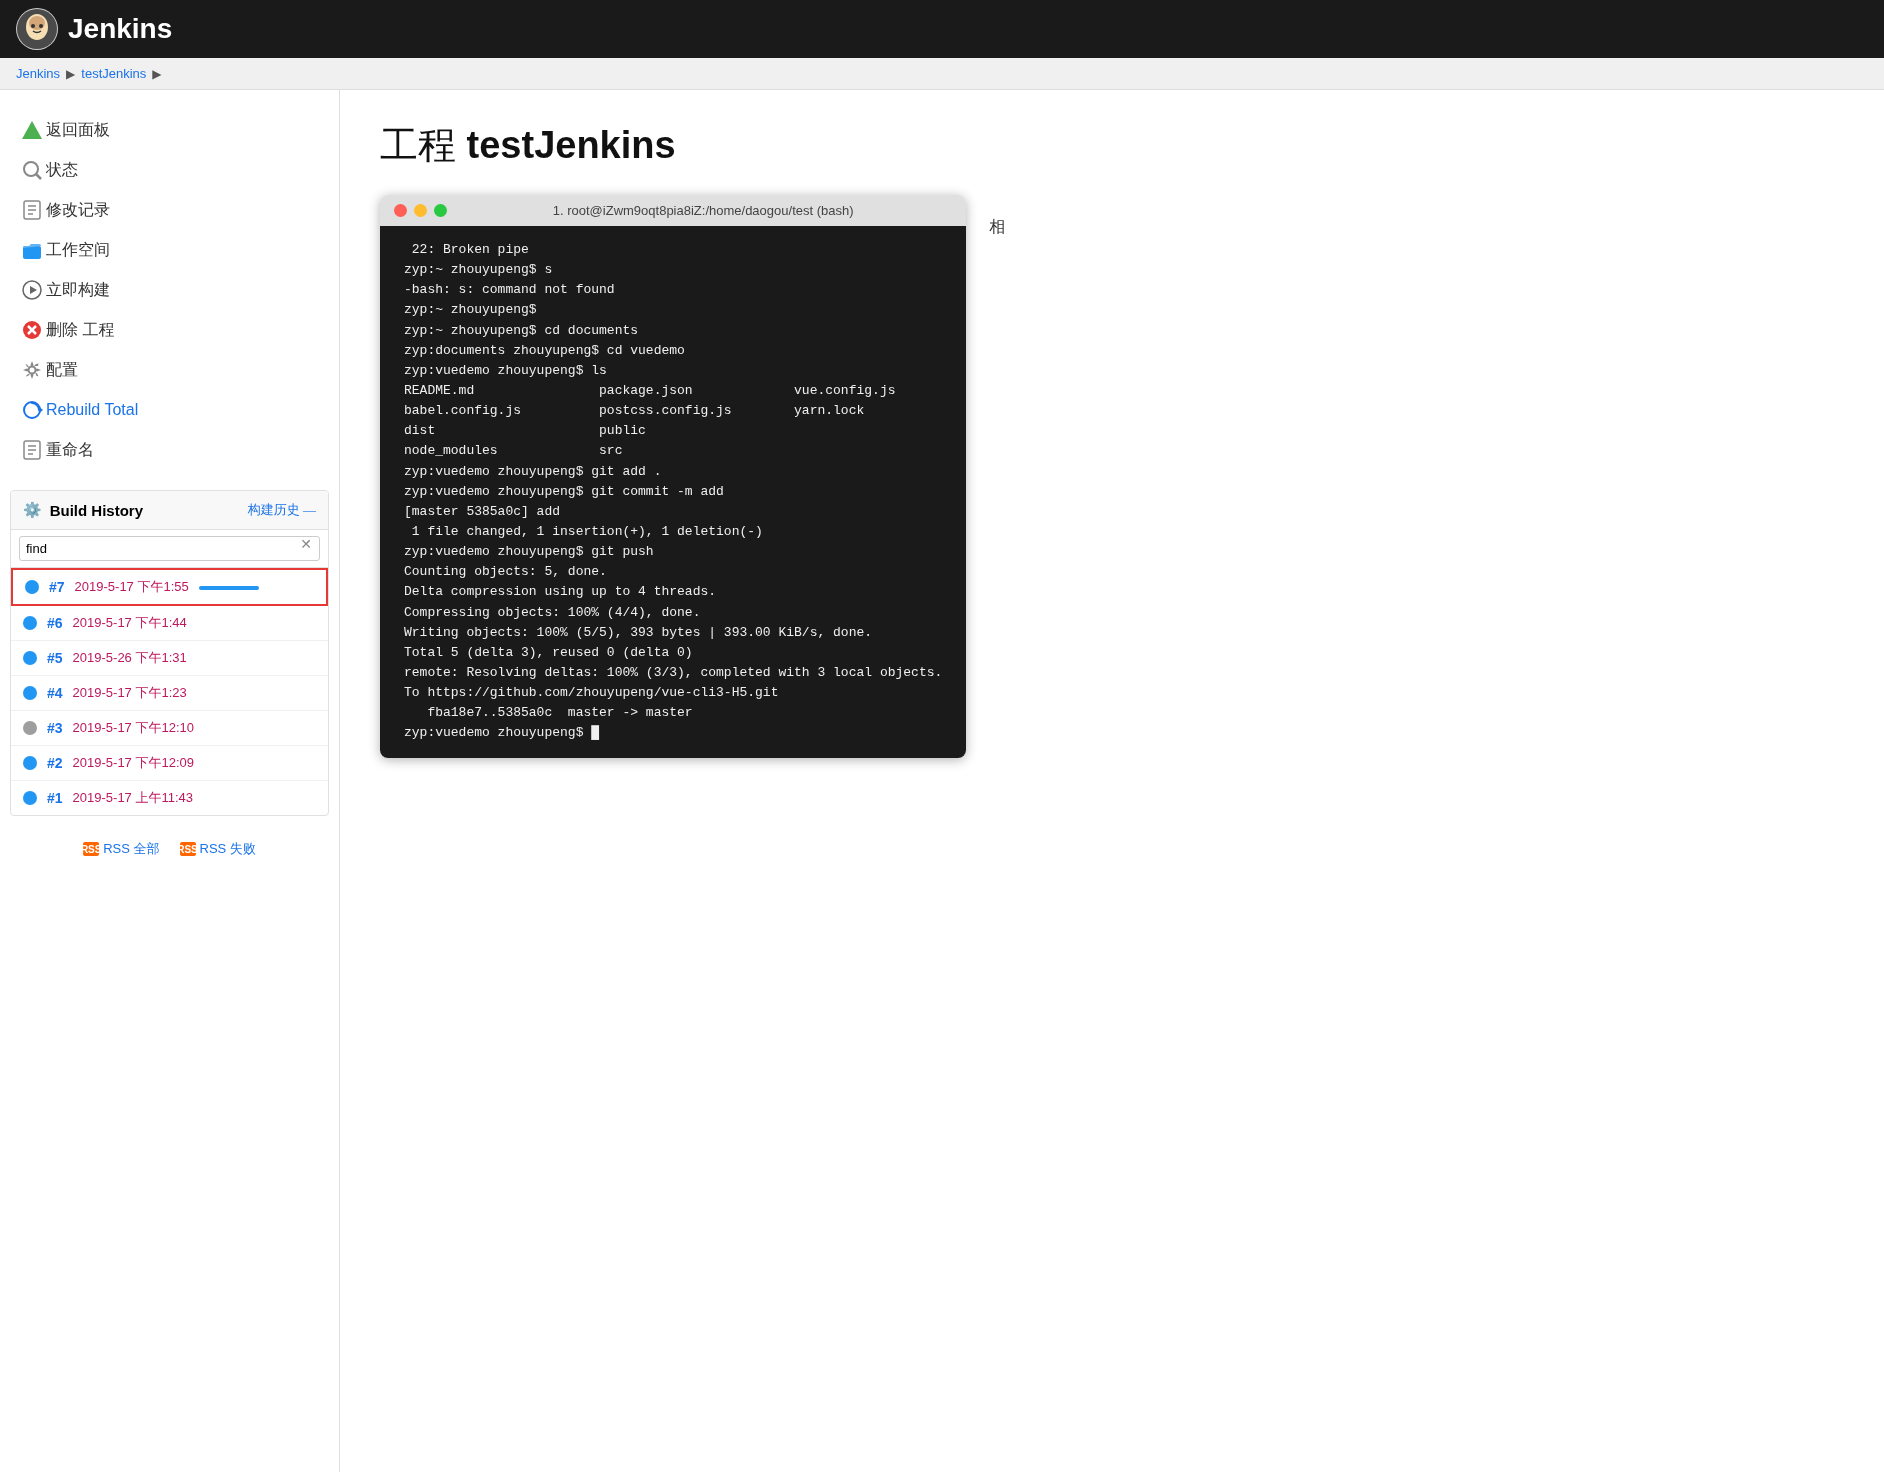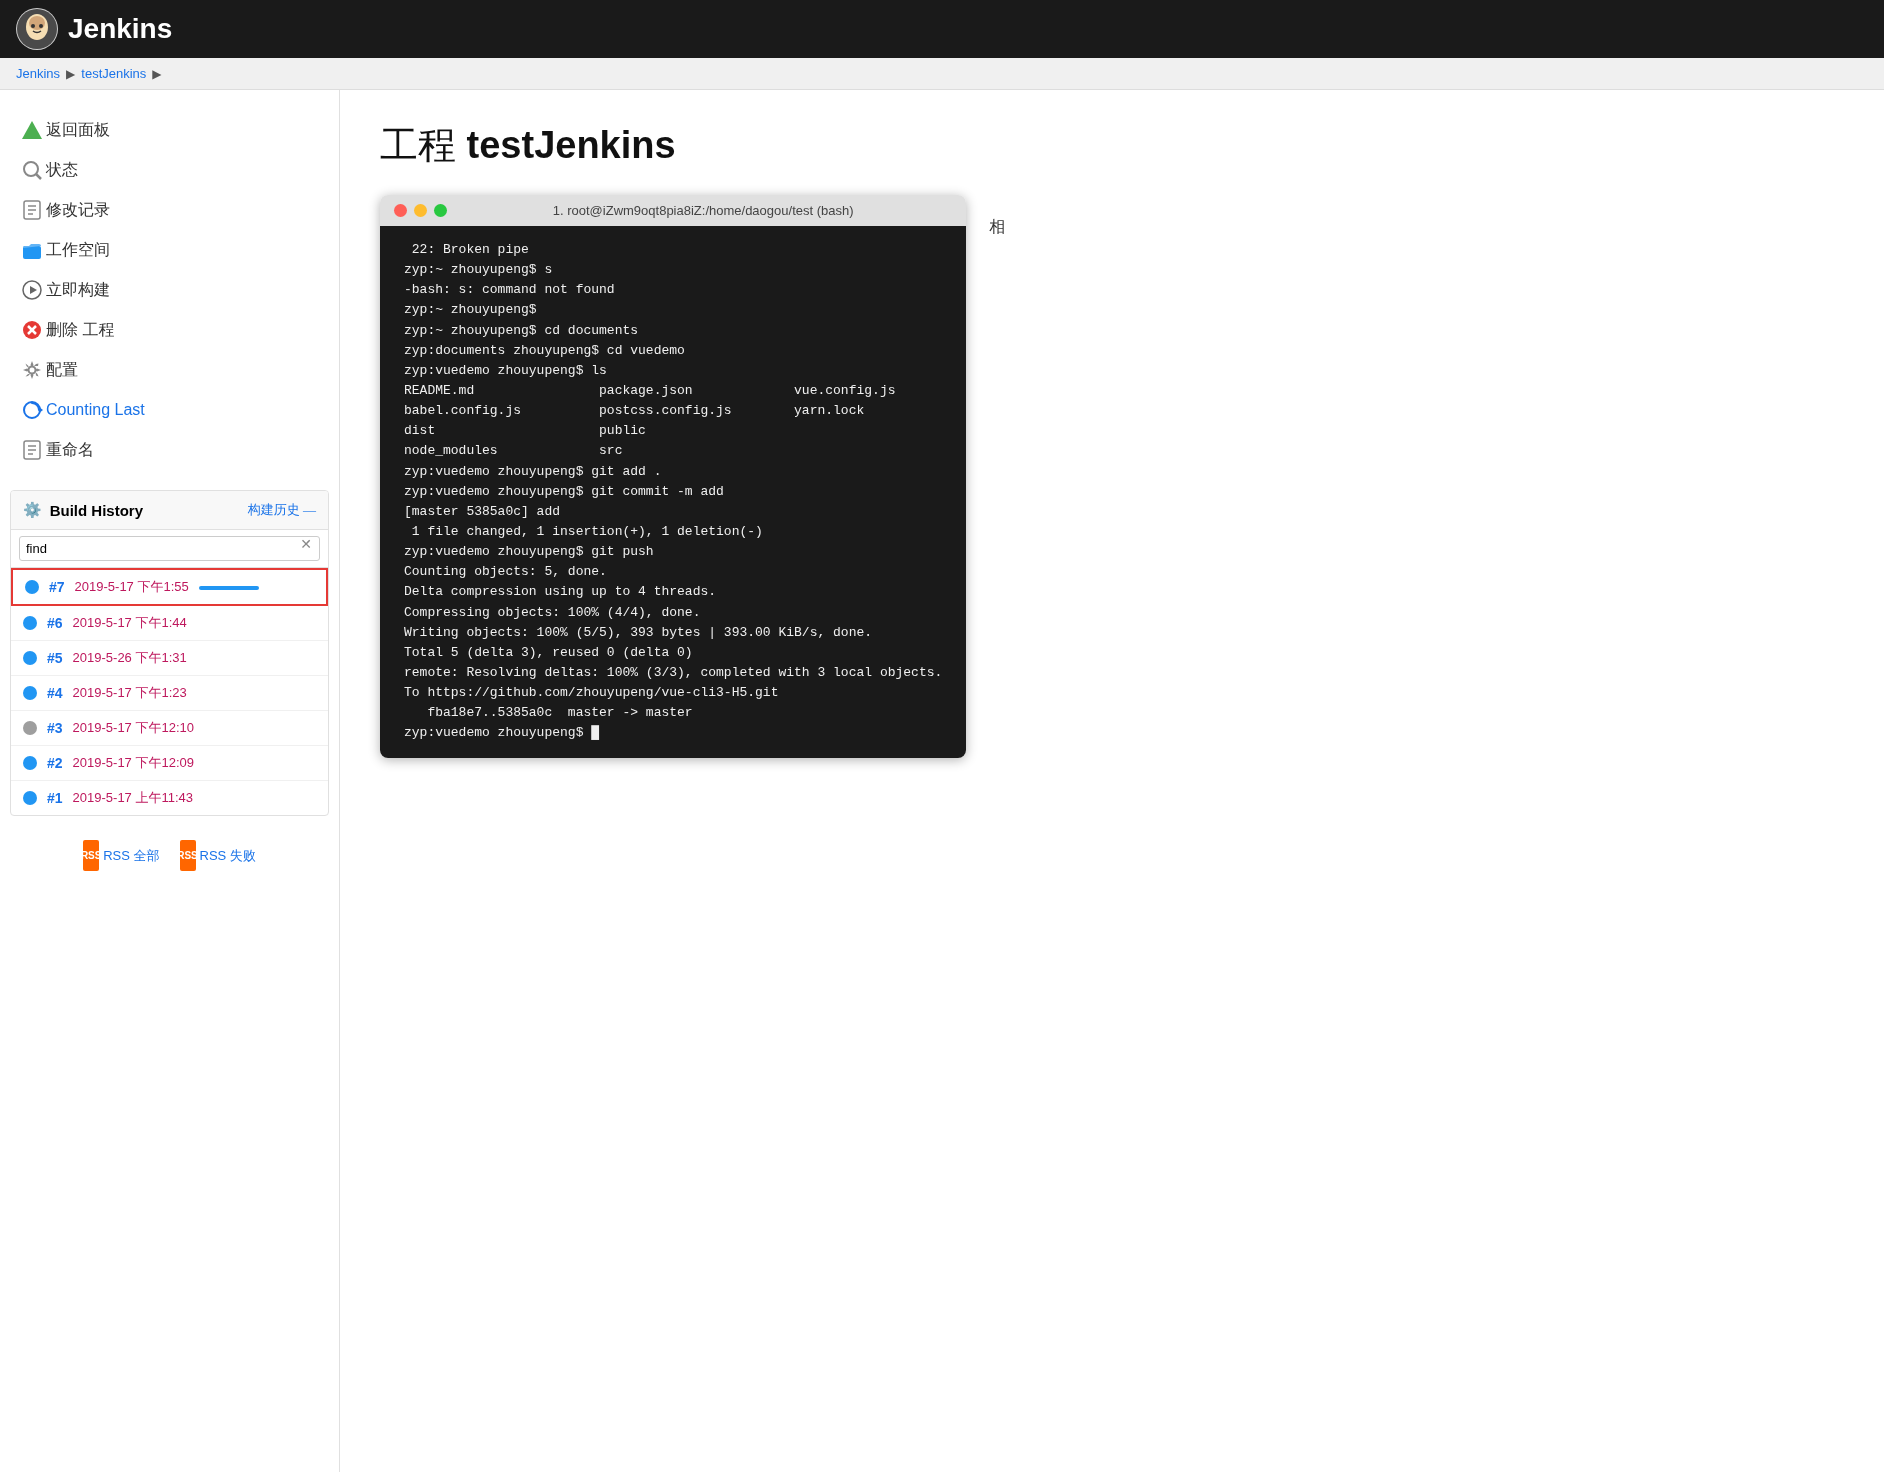--- a/index.html
+++ b/index.html
@@ -177,21 +177,21 @@
     .rss-link {
       display: flex;
       align-items: center;
       gap: 4px;
       color: #1a73e8;
       font-size: 13px;
       text-decoration: none;
     }
     .rss-icon {
       width: 16px;
-      height: 31px;
+      height: 14px;
       background: #f60;
       border-radius: 2px;
       display: flex; align-items: center; justify-content: center;
       color: #fff;
       font-size: 10px;
       font-weight: bold;
     }
 
     
     .main-content {
@@ -361,21 +361,21 @@
           <span>配置</span>
         </div>
         <div class="sidebar-item rebuild">
           <span class="sidebar-icon">
             <svg width="22" height="22" viewBox="0 0 22 22">
               <circle cx="11" cy="11" r="8" stroke="#1a73e8" stroke-width="2" fill="none"></circle>
               <path d="M11 4 A7 7 0 0 1 18 11" stroke="#1a73e8" stroke-width="2" fill="none" stroke-linecap="round"></path>
               <polygon points="18,8 18,14 22,11" fill="#1a73e8"></polygon>
             </svg>
           </span>
-          <span style="color: rgb(26, 115, 232);">Counting Last</span>
+          <span style="color: rgb(26, 115, 232);">Rebuild Total</span>
         </div>
         <div class="sidebar-item">
           <span class="sidebar-icon">
             <svg width="22" height="22" viewBox="0 0 22 22">
               <rect x="3" y="2" width="16" height="18" rx="2" stroke="#888" stroke-width="1.5" fill="none"></rect>
               <line x1="7" y1="7" x2="15" y2="7" stroke="#888" stroke-width="1.5"></line>
               <line x1="7" y1="11" x2="15" y2="11" stroke="#888" stroke-width="1.5"></line>
               <line x1="7" y1="15" x2="12" y2="15" stroke="#888" stroke-width="1.5"></line>
             </svg>
           </span>

